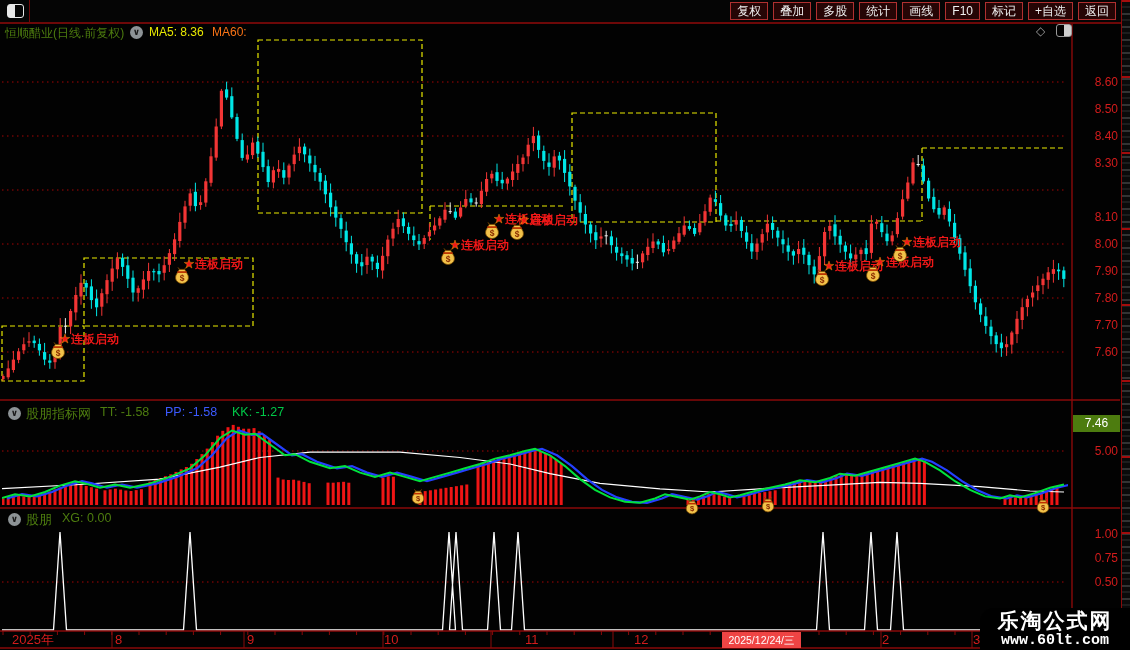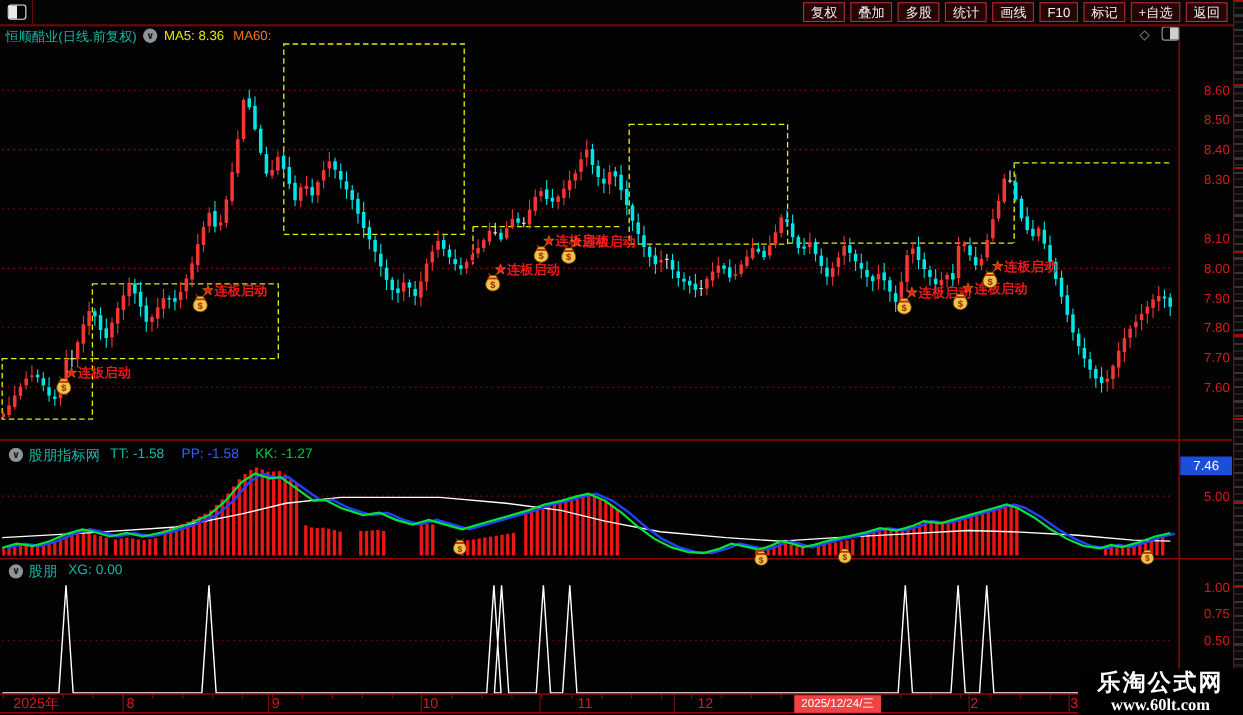--- a/index.html
+++ b/index.html
@@ -12,37 +12,37 @@
   #winicon{position:absolute;left:7px;top:4px;width:15px;height:12px;border:1.5px solid #e8e8e8;
            border-radius:3px;background:linear-gradient(90deg,#e8e8e8 0 48%,transparent 48%);}
   #topsep{position:absolute;left:29px;top:0;width:1px;height:22px;background:#6d0808;}
   #periods{position:absolute;left:38px;top:0;height:22px;display:flex;gap:15px;align-items:center;}
   .pitem{color:#e8e8e8;font-size:13px;white-space:nowrap;cursor:default;}
   .pitem.active{color:#00d8d8;}
   #rbtns{position:absolute;right:14px;top:2px;display:flex;gap:5px;}
   .rbtn{background:#260505;border:1px solid #b03030;color:#f0f0f0;font-size:12px;
         padding:0 6px;height:16px;line-height:16px;white-space:nowrap;}
   
-  .wtxt{color:#14b8a6;font-size:12px;white-space:nowrap;}
+  .wtxt{color:#4d7c0f;font-size:12px;white-space:nowrap;}
   .ytxt{color:#e8e800;font-size:12px;white-space:nowrap;}
   .rtxt{color:#f97316;font-size:12px;white-space:nowrap;}
   .btxt{color:#3c5aff;font-size:12.5px;white-space:nowrap;}
   .gtxt{color:#00c948;font-size:12.5px;white-space:nowrap;}
   .chev{position:absolute;width:13px;height:13px;border-radius:50%;background:#8d9396;
         color:#1a1a1a;font-size:9px;line-height:13px;text-align:center;font-weight:bold;}
   .ylab{position:absolute;width:46px;text-align:right;color:#d41c1c;font-size:12px;line-height:12px;}
   .mlab{position:absolute;color:#d41c1c;font-size:13px;line-height:16px;}
-  #d746{position:absolute;left:1073px;top:415px;width:47px;height:17px;background:#1d4ed8;
+  #d746{position:absolute;left:1073px;top:415px;width:47px;height:17px;background:#4d7c0f;
         color:#fff;font-size:12px;text-align:center;line-height:17px;}
   #dhl{position:absolute;left:722px;top:632px;width:79px;height:16px;background:#ef4444;
        color:#fff;font-size:10.5px;text-align:center;line-height:16px;z-index:6;}
   #wm{position:absolute;left:980px;top:608px;width:150px;height:42px;background:#000;
       border-top-left-radius:14px;z-index:8;text-align:center;color:#fff;}
   #wm .l1{font-size:21px;font-weight:bold;letter-spacing:2px;line-height:24px;margin-top:1px;}
-  #wm .l2{font-family:Liberation Serif, serif;font-size:15px;font-weight:bold;line-height:16px;}
+  #wm .l2{font-family:Liberation Mono, monospace;font-size:15px;font-weight:bold;line-height:16px;}
   #strip{position:absolute;left:1121px;top:0;width:9px;height:650px;background:#0a0a0a;
          border-left:1px solid #8a0a0a;z-index:7;}
   #strip:before{content:"";position:absolute;inset:0;opacity:.55;
      background:repeating-linear-gradient(180deg,rgba(255,255,255,.30) 0 2px,transparent 2px 6px,
         rgba(255,255,255,.14) 6px 8px,transparent 8px 13px);}
   #strip:after{content:"";position:absolute;inset:0;
      background:repeating-linear-gradient(180deg,rgba(170,12,12,.95) 0 2px,transparent 2px 76px);}
   .icn{position:absolute;color:#9a9a9a;}
   svg text.sigtext{fill:#f01818;font-size:12px;font-weight:bold;font-family:"Liberation Sans",sans-serif;}
   .grid{stroke:#a30505;stroke-width:1;stroke-dasharray:1.5,3.5;}

